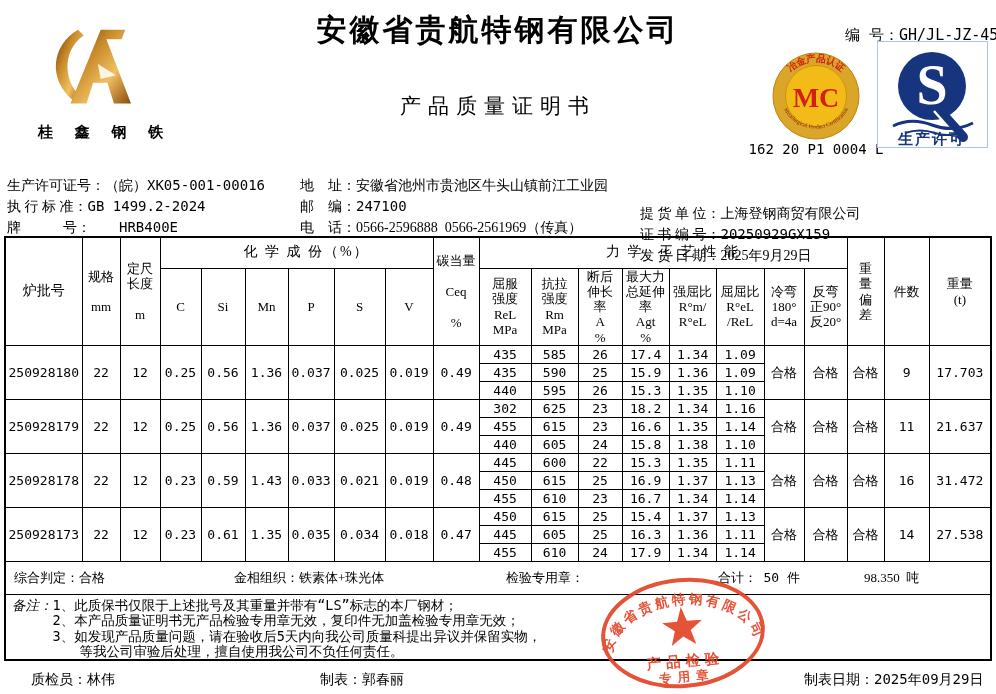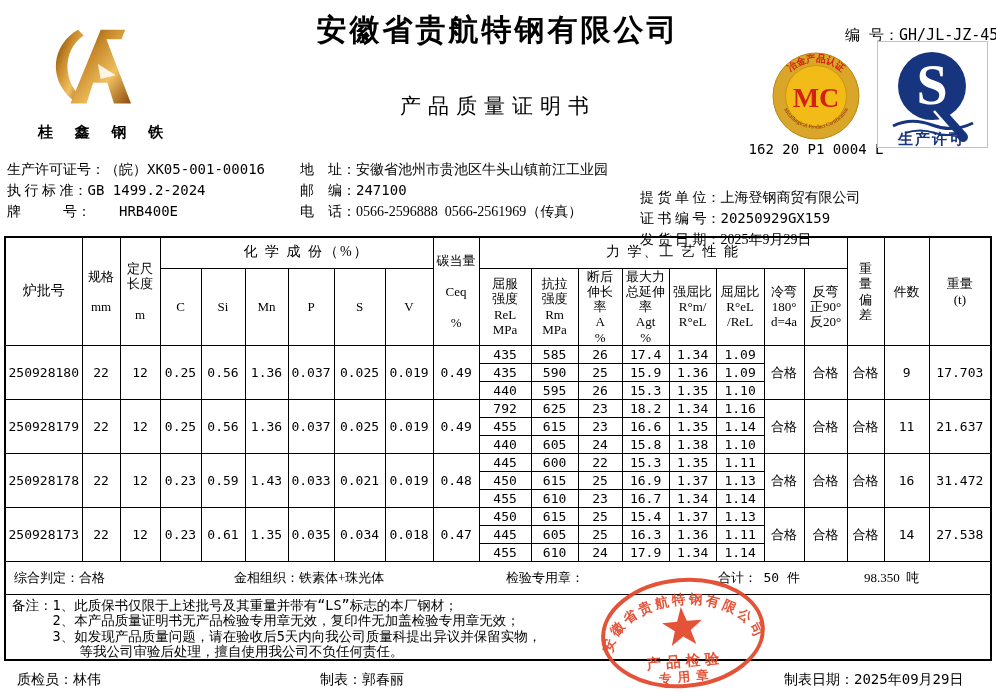--- a/index.html
+++ b/index.html
@@ -17,21 +17,21 @@
   .guixin-logo { position:absolute; left:38px; top:24px; width:116px; text-align:center;font-weight:bold; }
   .guixin-logo .cn { font-size:15px; letter-spacing:9px; margin-top:1px; white-space:nowrap; }
   .guixin-logo .en { font-size:13px; letter-spacing:2px; font-family:"DejaVu Sans Mono",monospace; }
 
   .mc-badge { position:absolute; left:770px; top:50px; width:92px; text-align:center; }
   .mc-num { position:absolute; left:748px; top:141px; width:136px; text-align:center;
     font-size:14px; font-family:"DejaVu Sans Mono",monospace; white-space:pre; }
   .qs-badge { position:absolute; left:877px; top:41px; }
 
   
-  .info-col { position:absolute; top:159px; font-size:14px; }
+  .info-col { position:absolute; top:175px; font-size:14px; }
   .info-col div { height:21px; line-height:21px; white-space:pre; }
   .info-left { left:7px; width:292px; }
   .info-mid { left:300px; width:345px; }
   .info-right { left:640px; width:352px;margin-top:28px; }
 
   
   table.cert { position:absolute; top:236px; left:4px; width:988px; border-collapse:collapse;
     table-layout:fixed; border:2px solid #000; }
   .cert th, .cert td { border:1px solid #000; text-align:center; vertical-align:middle;
     padding:0; font-size:13px; overflow:hidden; }
@@ -42,25 +42,25 @@
   .cert tbody td { font-family:"DejaVu Sans Mono","Liberation Mono",monospace; height:18px; }
   .cert tbody td[rowspan] { font-size:13px; }
   .row-summary { height:33px; }
   .summary-cell { position:relative; font-size:14px; }
   .summary-cell span.s-item { position:absolute; top:50%; transform:translateY(-50%);
     white-space:pre; font-family:"Liberation Serif",serif; }
   .row-notes { height:64px; }
   .notes-cell { text-align:left !important; vertical-align:top !important; }
   .notes-wrap { display:flex; padding:3px 0 0 6px; font-size:13.5px; }
   .notes-lines div { line-height:15.2px; white-space:pre; }
-  .notes-label { line-height:15.2px; white-space:pre; }
+  .notes-label { line-height:15.2px; white-space:pre;font-style:italic; }
 
   
   .footer-item { position:absolute; top:671px; font-size:14px; white-space:pre; }
-  .f1 { left:17px;text-align:right; } .f2 { left:320px; } .f3 { left:784px; }
+  .f1 { left:31px;text-align:right; } .f2 { left:320px; } .f3 { left:804px; }
 
   
   .stamp { position:absolute; left:596px; top:574px; width:174px; height:120px; opacity:.93; z-index:5; }
 </style>
 </head>
 <body>
 
 <div class="sheet">
 
   <div class="company-title">安徽省贵航特钢有限公司</div>
@@ -265,21 +265,21 @@
           <td rowspan="3">250928179</td>
           <td rowspan="3">22</td>
           <td rowspan="3">12</td>
           <td rowspan="3">0.25</td>
           <td rowspan="3">0.56</td>
           <td rowspan="3">1.36</td>
           <td rowspan="3">0.037</td>
           <td rowspan="3">0.025</td>
           <td rowspan="3">0.019</td>
           <td rowspan="3">0.49</td>
-          <td>792</td>
+          <td>302</td>
           <td>625</td>
           <td>23</td>
           <td>18.2</td>
           <td>1.34</td>
           <td>1.16</td>
           <td rowspan="3">合格</td>
           <td rowspan="3">合格</td>
           <td rowspan="3">合格</td>
           <td rowspan="3">11</td>
           <td rowspan="3">21.637</td>

